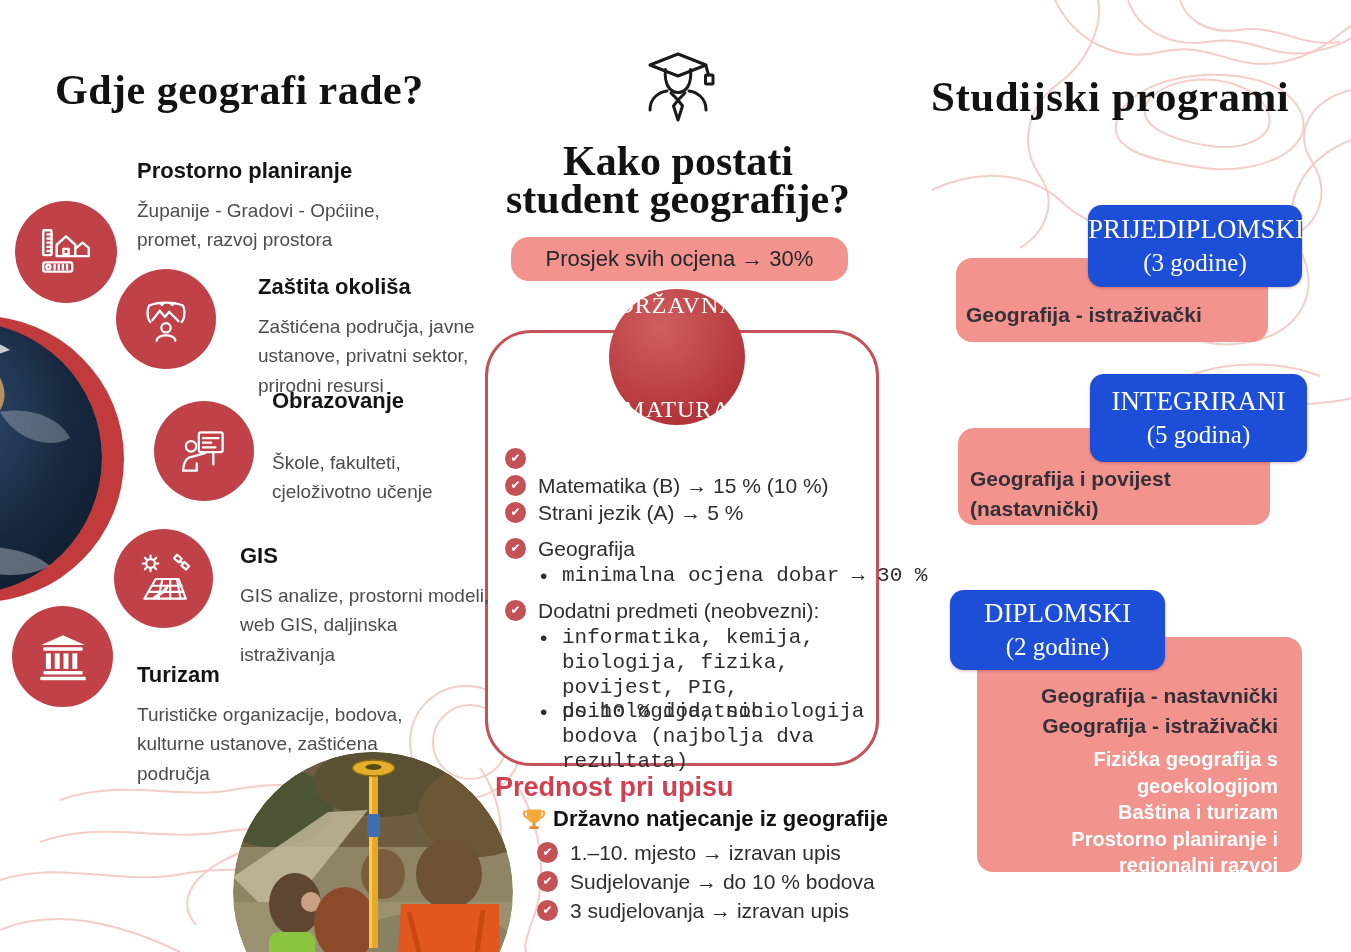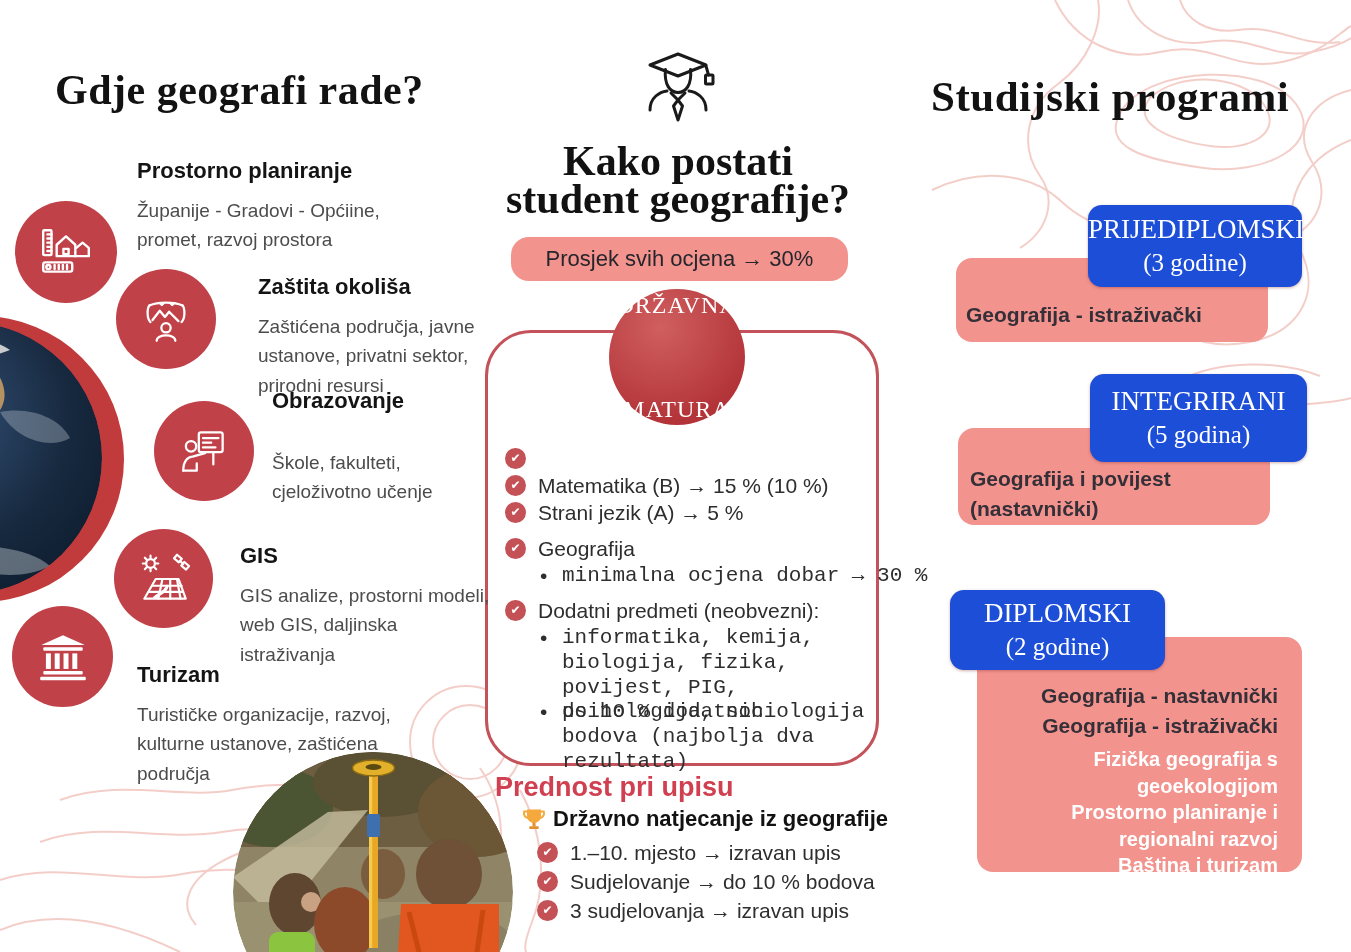--- a/index.html
+++ b/index.html
@@ -181,21 +181,21 @@
         <rect x="11.5" y="24.5" width="4.8" height="15"></rect>
         <rect x="20" y="24.5" width="4.8" height="15"></rect>
         <rect x="28.5" y="24.5" width="4.8" height="15"></rect>
         <rect x="37" y="24.5" width="4.8" height="15"></rect>
         <rect x="9" y="41.5" width="38" height="3.5" rx="1"></rect>
         <rect x="6" y="47" width="44" height="3.5" rx="1"></rect>
       </g>
     </svg>
   </div>
   <div class="h-item" style="left:137px;top:662px;">Turizam</div>
-  <div class="d-item" style="left:137px;top:700px;width:305px;">Turističke organizacije, razvoj, kulturne ustanove, zaštićena područja</div>
+  <div class="d-item" style="left:137px;top:700px;width:305px;">Turističke organizacije, bodova, kulturne ustanove, zaštićena područja</div>
 
   <div class="photo-circle" style="left:233px;top:752px;width:280px;height:280px;">
     <svg width="280" height="280" viewBox="0 0 280 280">
       <defs>
           <clipPath id="pc">
             <circle cx="140" cy="140" r="140"></circle>
           </clipPath>
         </defs>
       <g clip-path="url(#pc)">
         <rect x="0" y="0" width="280" height="280" fill="#8f8566"></rect>
@@ -328,22 +328,22 @@
   <div class="dark-box" style="left:1090px;top:374px;width:217px;height:88px;">
     <div class="lvl">INTEGRIRANI</div>
     <div class="dur">(5 godina)</div>
   </div>
 
   <div class="pink-box" style="left:977px;top:637px;width:325px;height:235px;text-align:right;padding:0;">
     <div style="position:absolute;right:24px;top:44px;width:290px;">
       <div class="track-dark" style="line-height:30px;">Geografija - nastavnički</div>
       <div class="track-dark" style="line-height:30px;">Geografija - istraživački</div>
       <div class="track-light" style="margin-top:5px;">Fizička geografija s geoekologijom</div>
+      <div class="track-light">Baština i turizam</div>
       <div class="track-light">Prostorno planiranje i regionalni razvoj</div>
-      <div class="track-light">Baština i turizam</div>
       <div class="track-light">Geografski informacijski sustavu</div>
     </div>
   </div>
   <div class="dark-box" style="left:950px;top:590px;width:215px;height:80px;">
     <div class="lvl">DIPLOMSKI</div>
     <div class="dur">(2 godine)</div>
   </div>
 
 </div>
 

